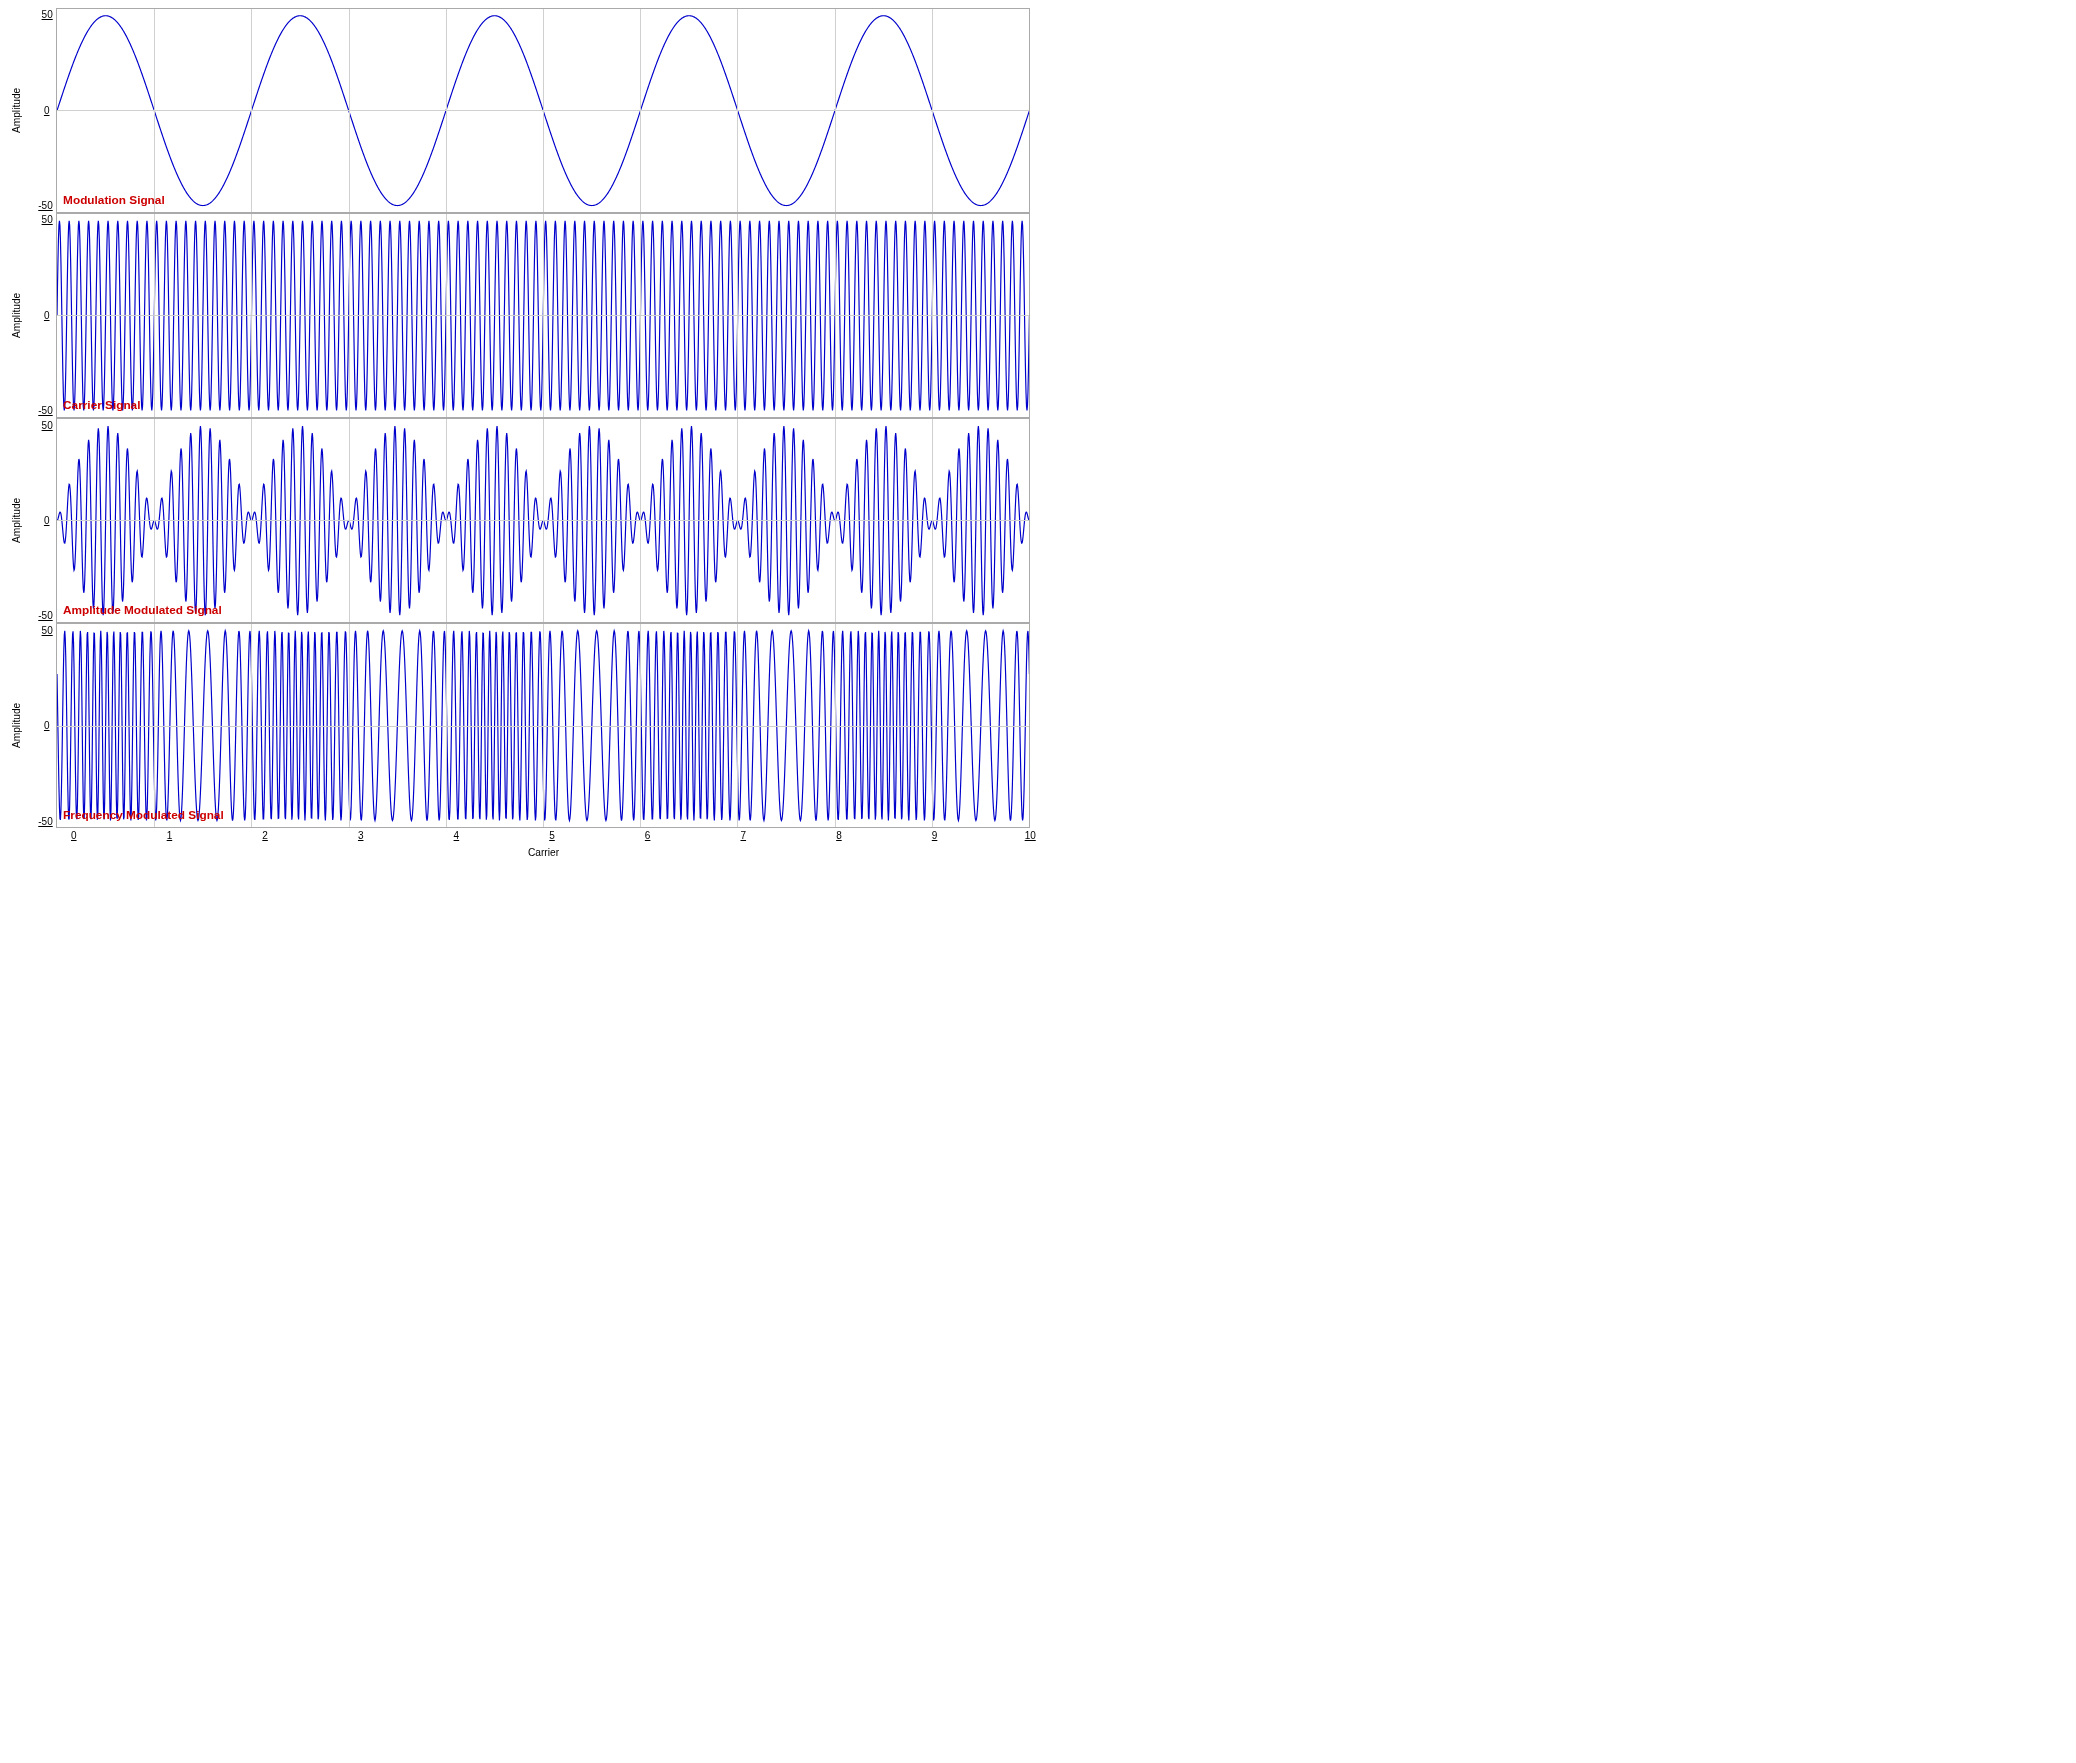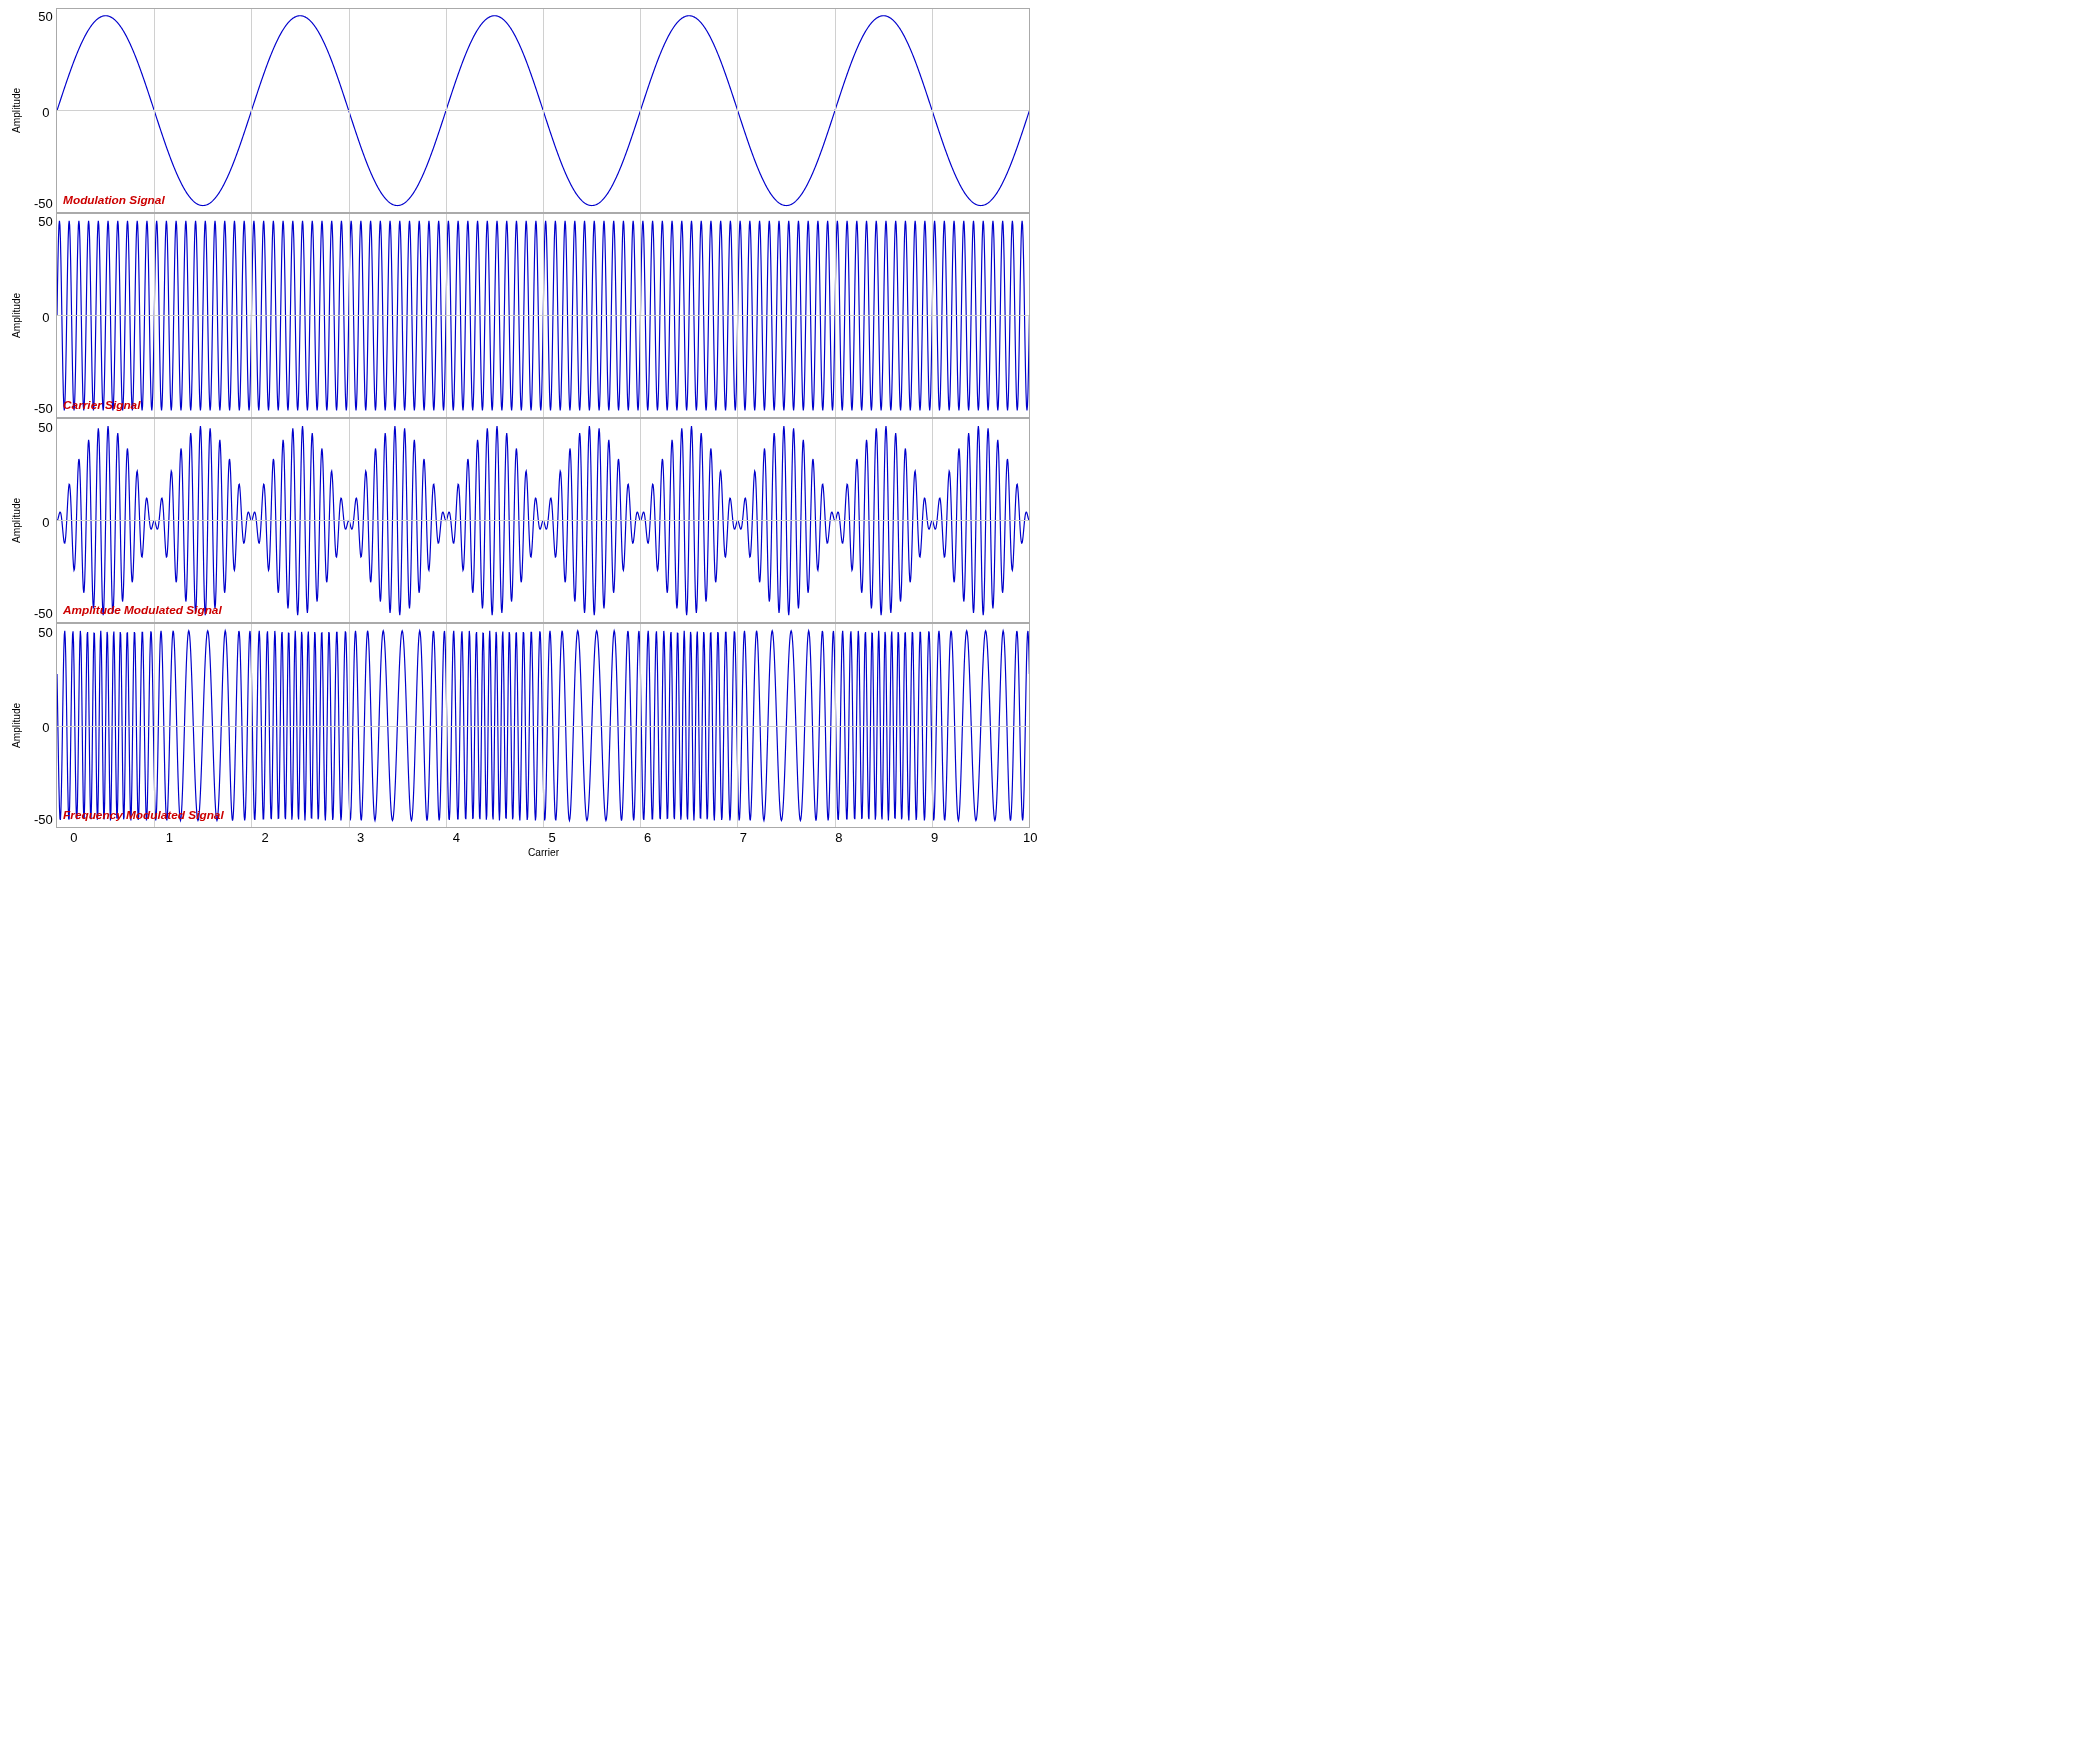--- a/index.html
+++ b/index.html
@@ -41,36 +41,36 @@
       overflow: hidden;
     }
     .chart-label {
       position: absolute;
       bottom: 4.7px;
       left: 6.3px;
       font-size: 11.8px;
       font-weight: bold;
       color: #cc0000;
       z-index: 10;
-      font-style: italic;
     }
     .grid-line-h {
       position: absolute;
       left: 0; right: 0;
       border-top: 0.8px solid #d0d0d0;
     }
     .grid-line-v {
       position: absolute;
       top: 0; bottom: 0;
       border-left: 0.8px solid #d0d0d0;
     }
     .axis-tick-label {
       position: absolute;
-      font-size: 13px;
+      font-size: 10px;
       color: #000;
+      text-decoration: underline;
     }
     .bottom-axis {
       display: flex;
       flex-direction: row;
       padding-left: 17px;
       height: 31px;
       position: relative;
     }
     svg {
       width: 100%;

